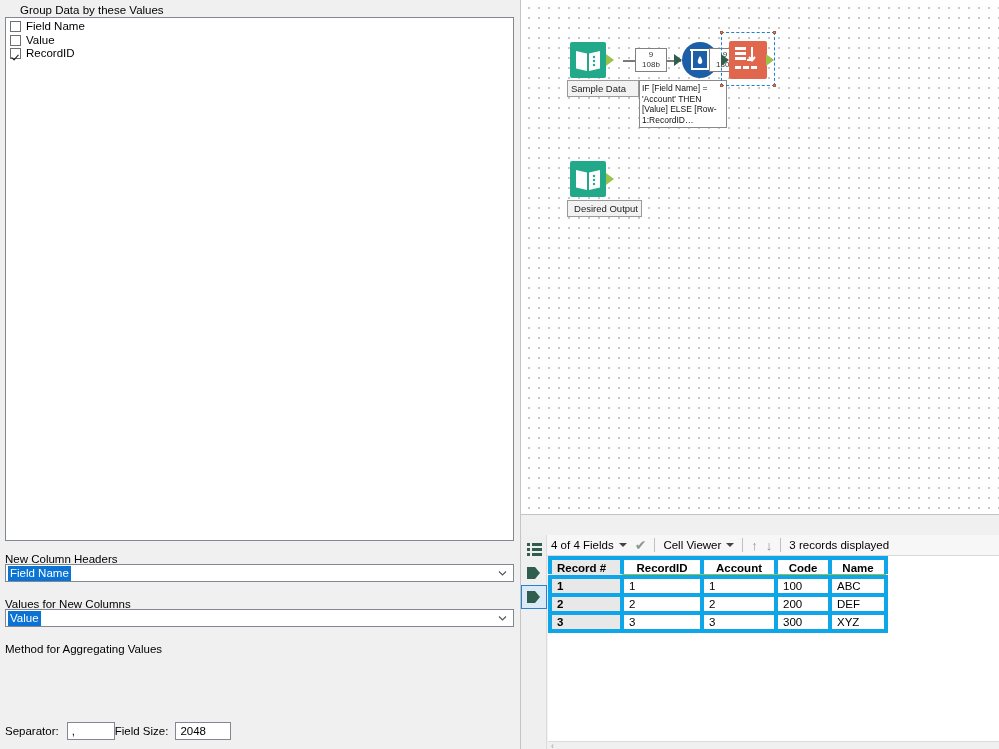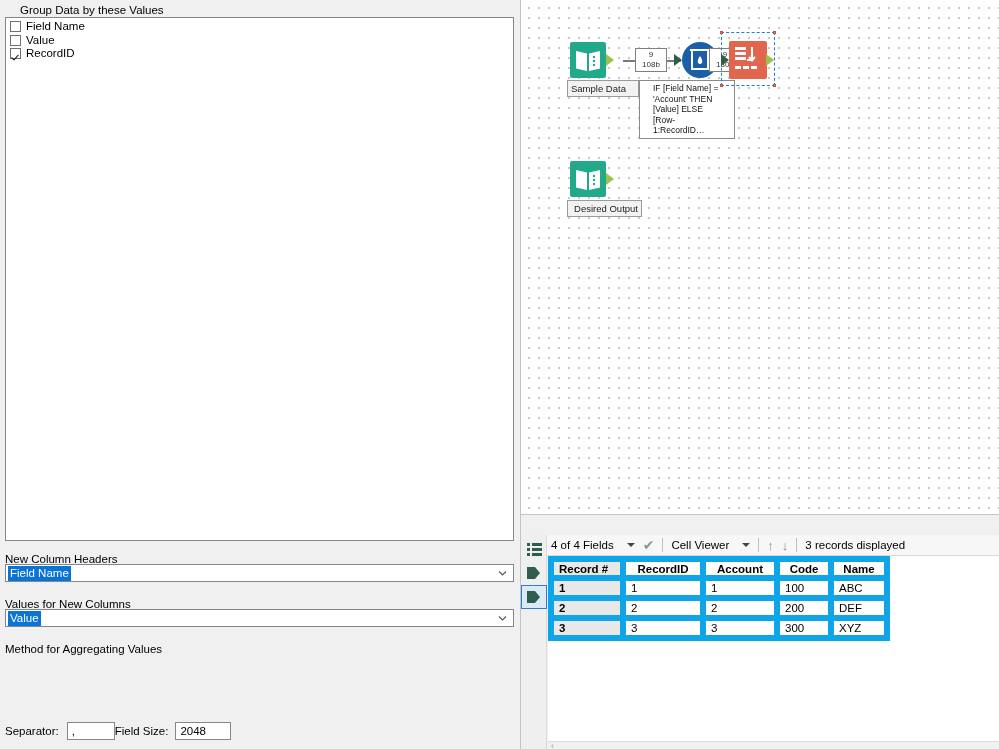--- a/index.html
+++ b/index.html
@@ -150,24 +150,24 @@
     height: 1.5px;
     background: #7a7a7a;
   }
   .conn-line.red { background: #e03c31; }
   .formula-note {
     position: absolute;
     background: #ffffff;
     border: 1px solid #8a8a8a;
     font-size: 8.5px;
     line-height: 10.5px;
-    padding: 2px 13px;
+    padding: 2px 2px;
     color: #111;
     box-sizing: border-box;
-    width: 96px;
+    width: 88px;
   }
   .sel-frame {
     position: absolute;
     border: 1px dashed #1e7fd4;
     box-sizing: border-box;
   }
   .sel-handle {
     position: absolute;
     width: 3px; height: 3px;
     background: #e38a6a;
@@ -196,21 +196,21 @@
   }
   #results-toolbar {
     position: absolute; left: 0; top: 20px;
     width: 100%; height: 21px;
     background: #f7f7f7;
     display: flex; align-items: center;
     font-size: 11.5px;
     border-bottom: 1px solid #d8d8d8;
     box-sizing: border-box;
   }
-  .tb-item { display: flex; align-items: center; padding: 0 4px; height: 100%; gap: 8px; }
+  .tb-item { display: flex; align-items: center; padding: 0 4px; height: 100%; }
   .tb-sep { width: 1px; height: 14px; background: #c0c0c0; margin: 0 4px; }
   .caret-dn {
     width: 0; height: 0;
     border-left: 4px solid transparent;
     border-right: 4px solid transparent;
     border-top: 4px solid #444;
     margin-left: 5px;
   }
   #side-icons {
     position: absolute; left: 0; top: 20px;
@@ -225,21 +225,21 @@
 
   
   #grid-wrap {
     position: absolute; left: 27px; top: 41px;
     width: 451px; height: 185px;
     background: #ffffff;
     overflow: hidden;
   }
   table.rgrid { border-collapse: collapse; font-size: 11.5px; }
   table.rgrid th, table.rgrid td {
-    border: 6px solid #0ea5e9;
+    border: 4px solid #0ea5e9;
     padding: 1px 5px;
     height: 16px;
     box-sizing: border-box;
     text-align: left;
     font-weight: normal;
     white-space: nowrap;
   }
   table.rgrid th {
     font-weight: bold;
     background: #ffffff;

